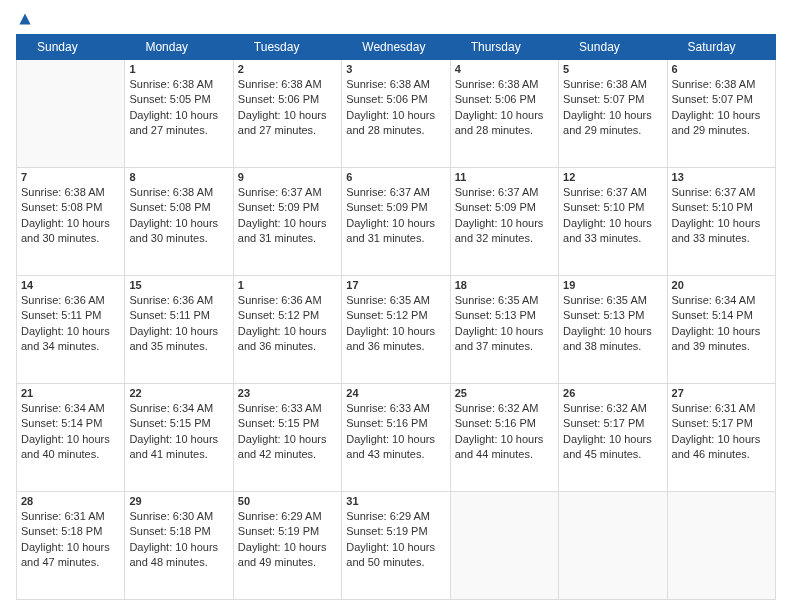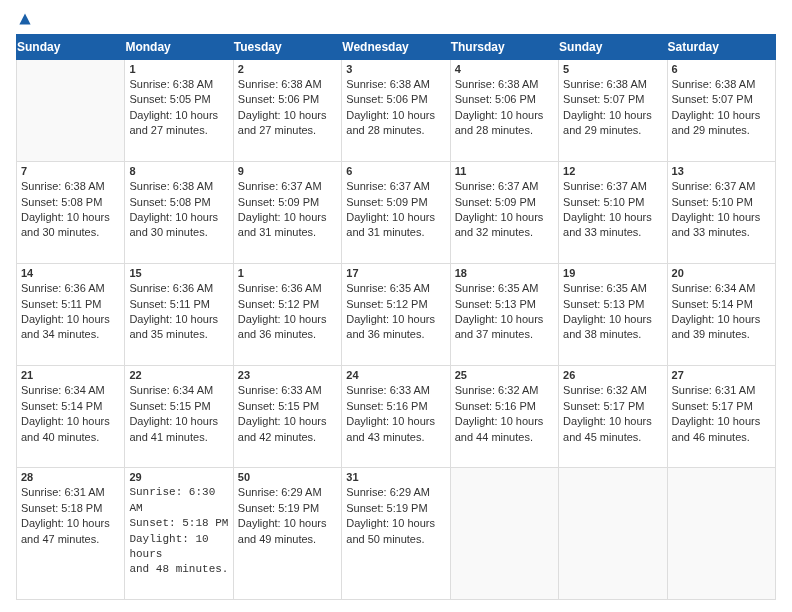--- a/index.html
+++ b/index.html
@@ -62,23 +62,23 @@
     .calendar {
       flex: 1;
       border: 1px solid #ccc;
       border-collapse: collapse;
       width: 100%;
       table-layout: fixed;
     }
     .calendar th {
       background: #1a5fa8;
       color: #fff;
-      padding: 5px 0;
+      padding: 5px 20px;
       font-size: 12px;
-      font-weight: bold;
+      font-weight: normal;
       text-align: left;
       border: 1px solid #1a5fa8;
     }
     .calendar td {
       border: 1px solid #ddd;
       vertical-align: top;
       padding: 3px 4px;
       font-size: 9.5px;
       color: #333;
       background: #fff;
@@ -337,21 +337,21 @@
         <tr>
           <td>
             <span class="day-num">28</span>
             <div class="day-info" style="white-space: pre-line;">Sunrise: 6:31 AM
 Sunset: 5:18 PM
 Daylight: 10 hours
 and 47 minutes.</div>
           </td>
           <td>
             <span class="day-num">29</span>
-            <div class="day-info" style="white-space: pre-line; font-family: Liberation Mono, monospace;">Sunrise: 6:30 AM
+            <div class="day-info" style="white-space: pre-line;">Sunrise: 6:30 AM
 Sunset: 5:18 PM
 Daylight: 10 hours
 and 48 minutes.</div>
           </td>
           <td>
             <span class="day-num">50</span>
             <div class="day-info" style="white-space: pre-line;">Sunrise: 6:29 AM
 Sunset: 5:19 PM
 Daylight: 10 hours
 and 49 minutes.</div>

